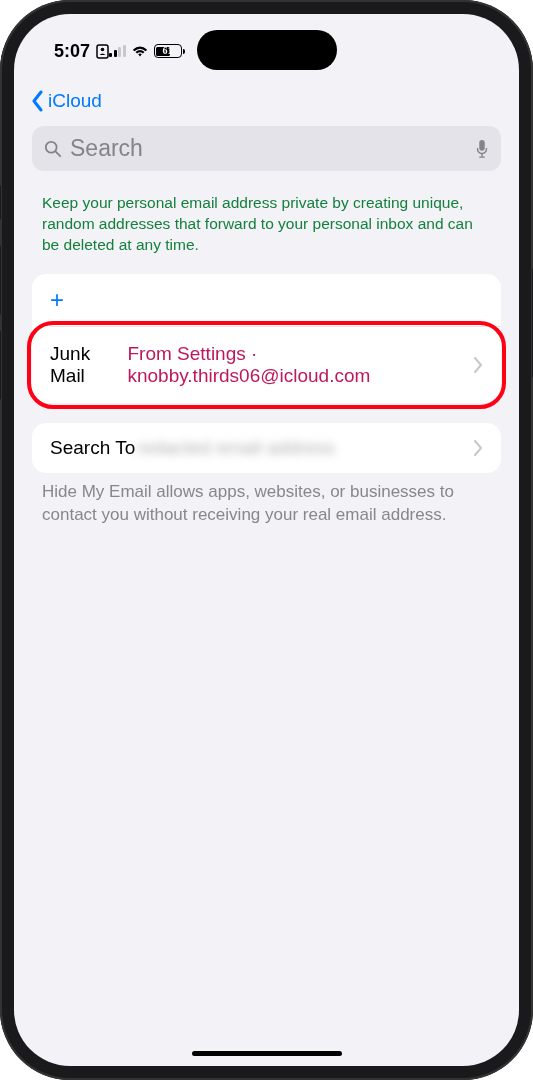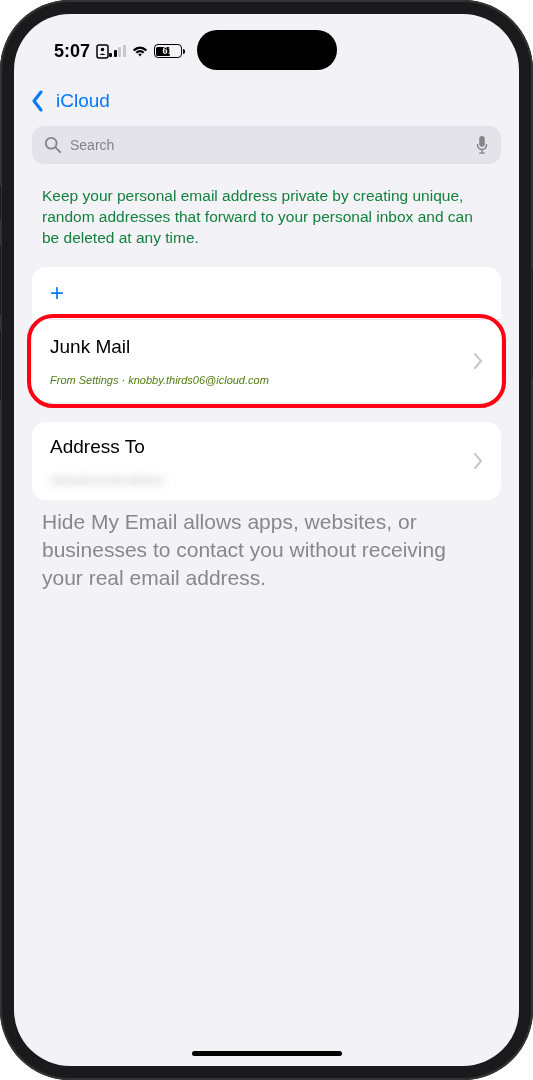--- a/index.html
+++ b/index.html
@@ -62,59 +62,59 @@
     .battery-fill { height:100%; width:61%; background:#000; border-radius:1.5px; display:flex; align-items:center; justify-content:center; }
     .battery-text { font-size:10px; color:#fff; font-weight:600; position:absolute; left:0; right:0; text-align:center; top:0; line-height:12px;font-family:Liberation Serif, serif;}
     .nav-bar {
       display: flex;
       align-items: center;
       padding: 10px 16px;
       position: relative;
       height: 46px;
       margin-top: 8px;
     }
-    .back-btn { display: flex; align-items: center; color: #007aff; font-size: 19px; gap: 12px; cursor:pointer; }
+    .back-btn { display: flex; align-items: center; color: #007aff; font-size: 19px; gap: 4px; cursor:pointer; }
     .back-chevron { width: 14px; height: 22px; }
     .nav-title { position: absolute; left:0; right:0; text-align:center; font-weight:600; font-size:19px; pointer-events:none; }
     .content { padding: 2px 18px 0 18px; }
     .search-bar {
       display: flex;
       align-items: center;
       background: #e3e3e9;
       border-radius: 12px;
       padding: 9px 12px;
       gap: 8px;
     }
-    .search-bar input { flex:1; border:none; background:transparent; font-size:14px; color:#000; outline:none; }
+    .search-bar input { flex:1; border:none; background:transparent; font-size:23px; color:#000; outline:none; }
     .search-bar input::placeholder { color:#838388; }
     .search-icon, .mic-icon { width:18px; height:18px; color:#838388; }
     .mic-icon { width:14px; height:20px; }
     .intro-text { color: #15803d; font-size: 15.5px; line-height: 1.35; padding: 22px 10px 18px 10px; }
-    .footer-text { color: #87878c; font-size: 21px; line-height: 1.35; padding: 8px 10px 0 10px; }
+    .footer-text { color: #87878c; font-size: 17px; line-height: 1.35; padding: 8px 10px 0 10px; }
     .card {
       background: #fff;
       border-radius: 14px;
       overflow: visible;
       position: relative;
     }
     .row {
       padding: 14px 18px;
       position: relative;
       display: flex;
-      flex-direction: column;
-      gap: 16px;
+      flex-direction: row;
+      gap: 2px;
       cursor: pointer;
     }
     .row-create {
       display:flex; flex-direction:row; align-items:center; gap: 16px; color:#007aff; font-size: 19px;
     }
     .row-create .plus { font-size: 24px; font-weight: 300; line-height:1; }
     .divider { height:1px; background:#e5e5ea; margin-left:18px; }
     .row-title { font-size: 19px; color:#000; }
-    .row-sub { font-size: 11px; color:#4d7c0f;font-style:italic; }
+    .row-sub { font-size: 19px; color:#be185d; }
     .row-sub.blurred { filter: blur(4px); color:#b0b0b5; user-select:none; }
     .chevron {
       position: absolute;
       right: 18px;
       top: 50%;
       transform: translateY(-50%);
       width: 9px; height: 16px;
       color: #c7c7cc;
     }
     .highlight-ring {
@@ -207,21 +207,21 @@
           <svg class="chevron" viewBox="0 0 9 16">
             <path d="M1 1 L7 8 L1 15" stroke="#c7c7cc" stroke-width="2" fill="none" stroke-linecap="round" stroke-linejoin="round"></path>
           </svg>
         </div>
       </div>
 
       <div class="section-gap"></div>
 
       <div class="card">
         <div class="row">
-          <div class="row-title">Address To</div>
+          <div class="row-title">Search To</div>
           <div class="row-sub blurred">redacted email address</div>
           <svg class="chevron" viewBox="0 0 9 16">
             <path d="M1 1 L7 8 L1 15" stroke="#c7c7cc" stroke-width="2" fill="none" stroke-linecap="round" stroke-linejoin="round"></path>
           </svg>
         </div>
       </div>
 
       <div class="footer-text">Hide My Email allows apps, websites, or businesses to contact you without receiving your real email address.</div>
 
     </div>

